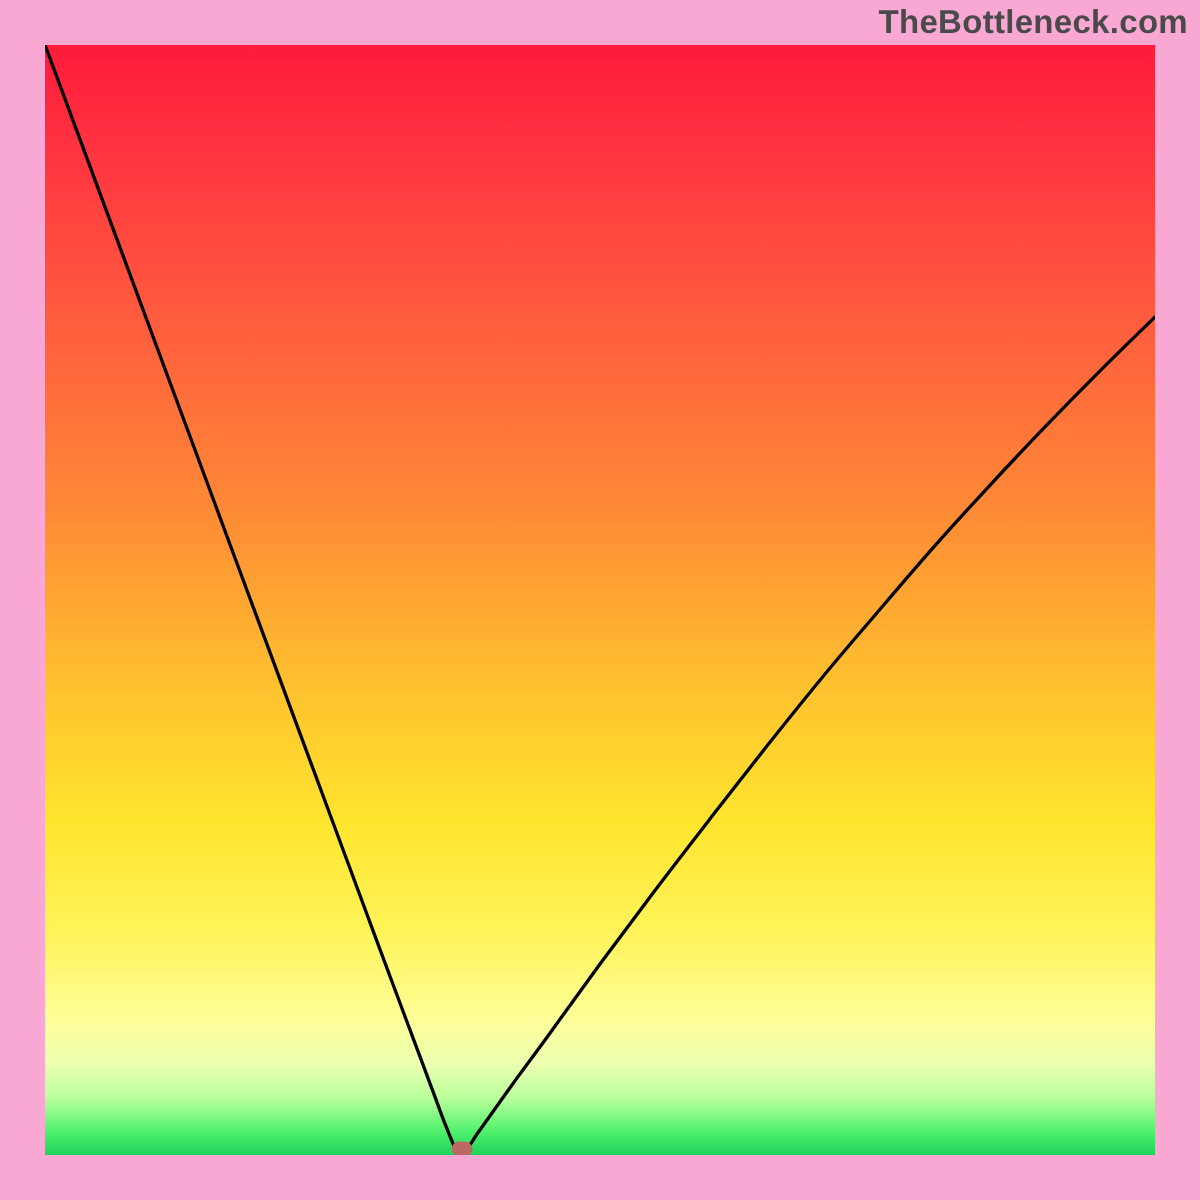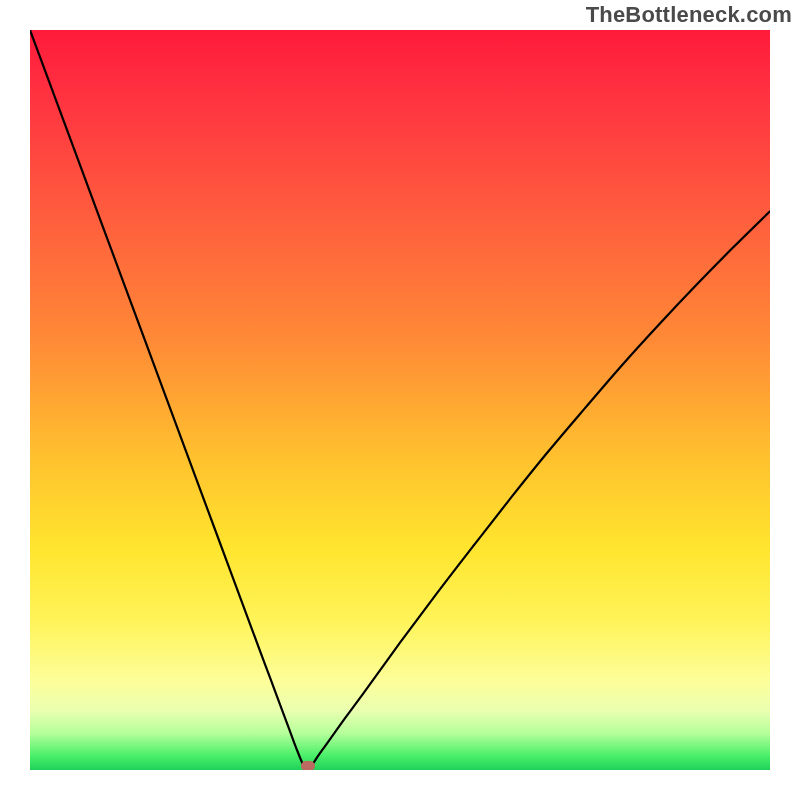--- a/index.html
+++ b/index.html
@@ -8,21 +8,21 @@
     background: #000;
     width: 800px;
     height: 800px;
     overflow: hidden;
     font-family: Arial, Helvetica, sans-serif;
   }
   .frame {
     position: relative;
     width: 800px;
     height: 800px;
-    background: #ffffff;
+    background: #f9a8d4;
   }
   .attribution {
     position: absolute;
     top: 2px;
     right: 8px;
     color: #4a4a4a;
     font-size: 22px;
     font-weight: 600;
     letter-spacing: 0.2px;
     z-index: 10;

